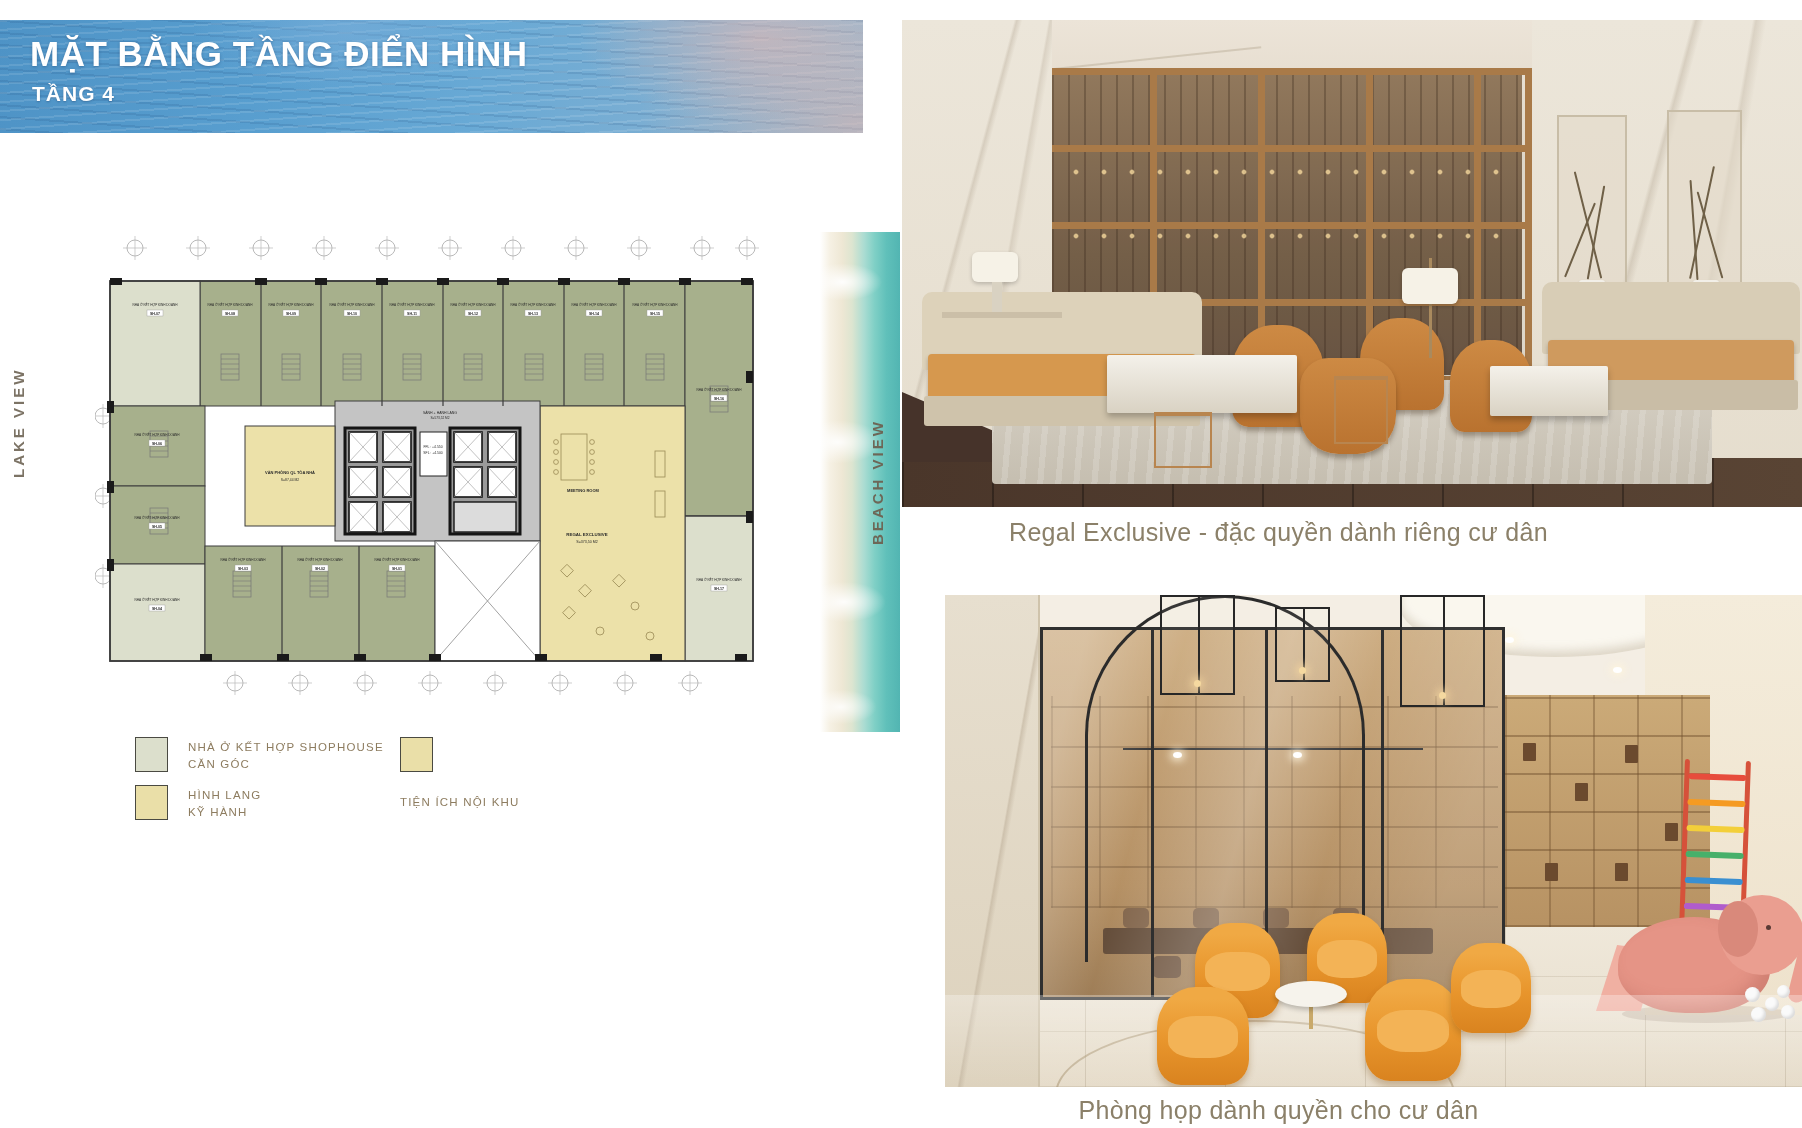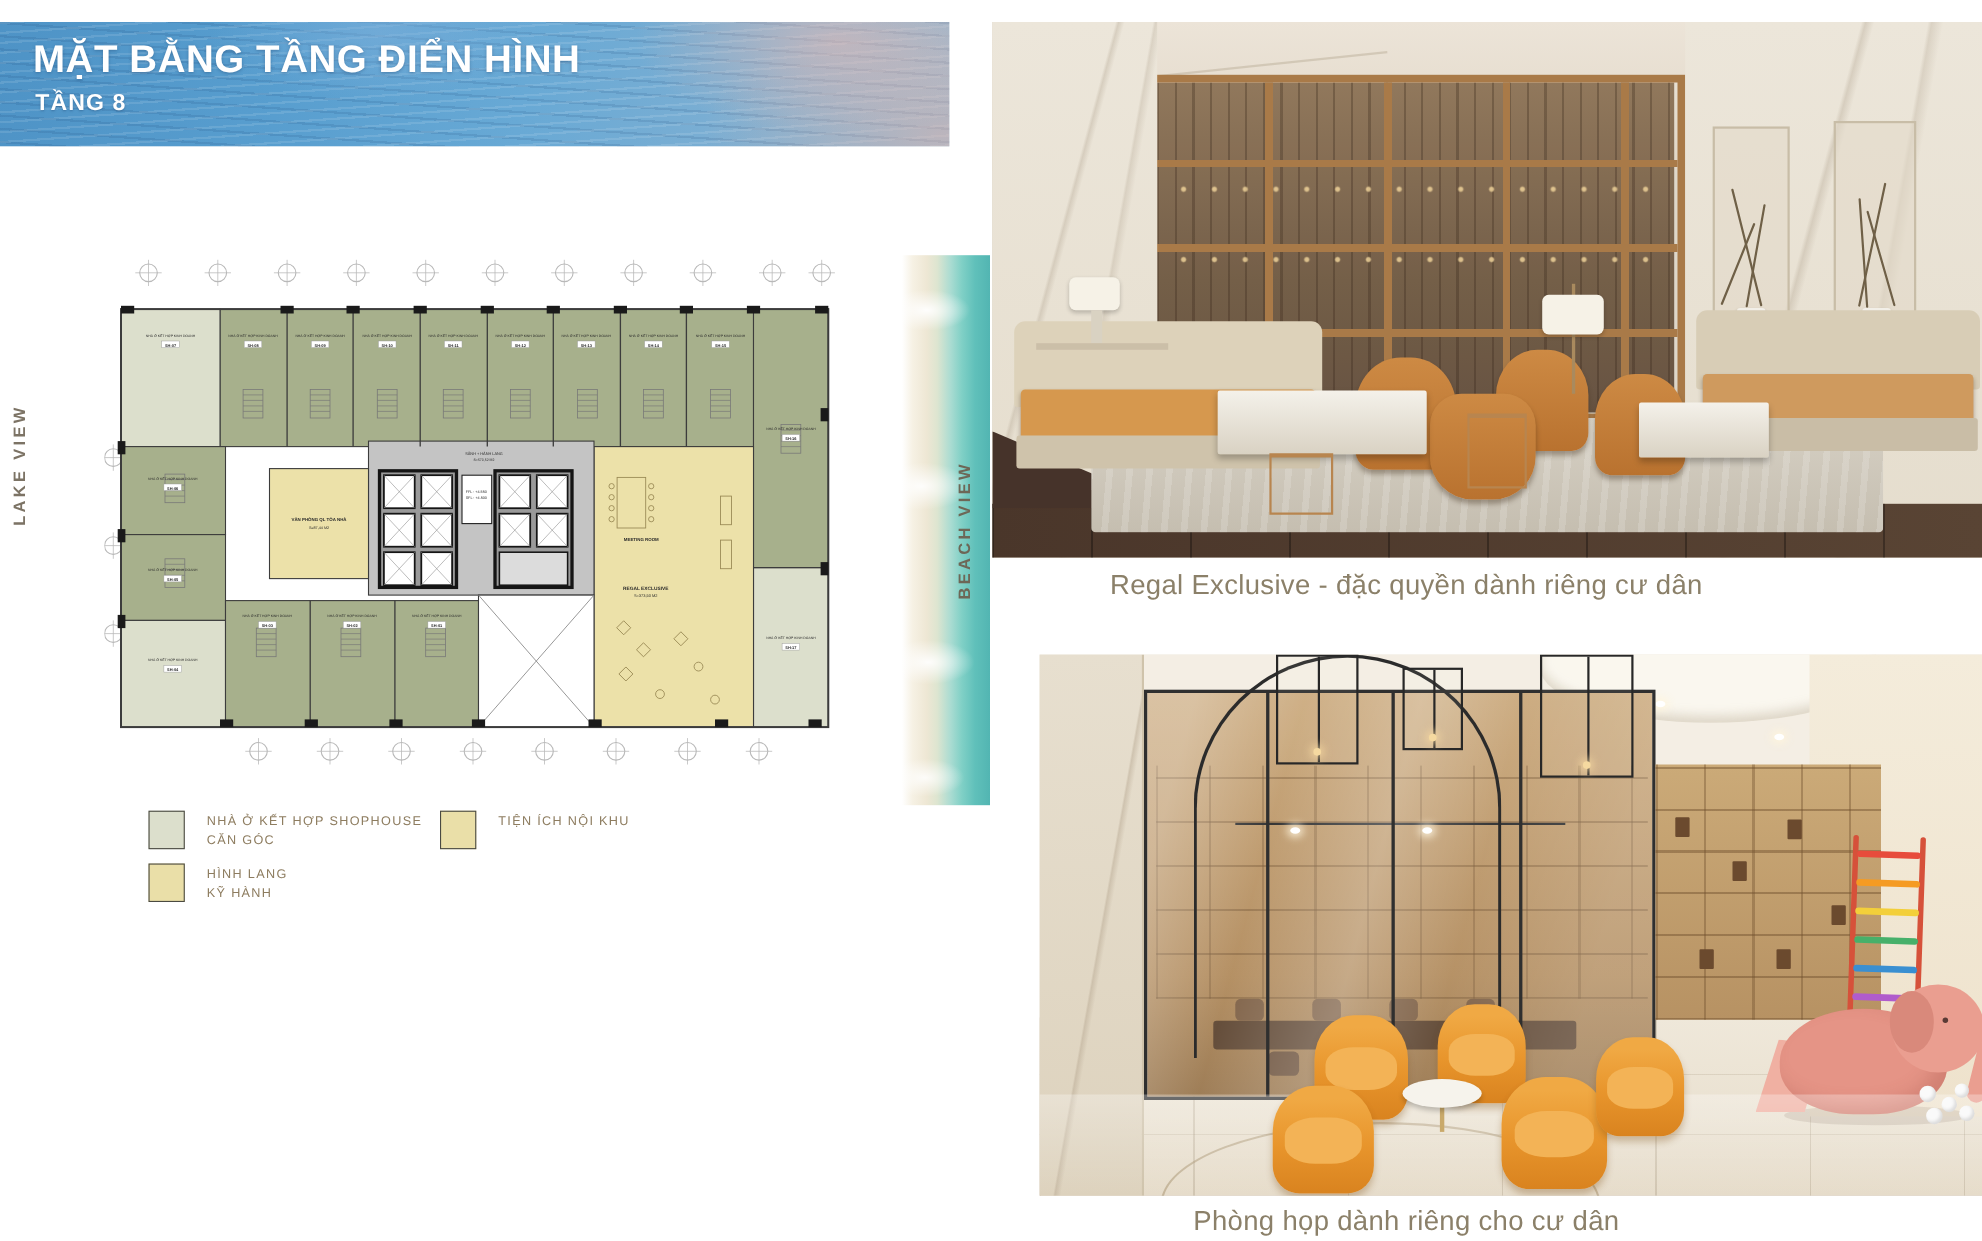--- a/index.html
+++ b/index.html
@@ -41,21 +41,21 @@
   .floorplan { position:absolute; left:95px; top:236px; width:665px; height:460px; }
 
   
   .legend-item { position:absolute; display:flex; gap:20px; }
   .legend-swatch { width:33px; height:35px; border:1.5px solid #4a4a42; flex:none; }
   .sw-corner { background:#dcdfcc; }
   .sw-yellow { background:#eadfa8; }
   .legend-text { font-size:11.5px; letter-spacing:1.2px; color:#8d7c5f; line-height:17px; padding-top:2px; }
   .li-1 { left:135px; top:737px; }
   .li-2 { left:135px; top:785px; }
-  .li-3 { left:400px; top:737px; }
+  .li-3 { left:400px; top:737px;flex-direction:column; }
 
   
   figure { position:absolute; overflow:hidden; }
   .photo1 { left:902px; top:20px; width:900px; height:487px; background:#ddd5c8; }
   .photo2 { left:945px; top:595px; width:857px; height:492px; background:#efe9e0; }
   .caption { position:absolute; left:755px; width:1047px; text-align:center;
              font-size:25px; color:#8b8069; letter-spacing:.3px; }
   .cap1 { top:518px; } .cap2 { top:1096px; }
   .ab { position:absolute; }
 
@@ -168,21 +168,21 @@
   .p2-sheen { left:0; top:400px; width:857px; height:92px;
       background:linear-gradient(180deg, rgba(255,255,255,.30), rgba(255,255,255,0)); }
 </style>
 </head>
 <body>
 
 <div class="page">
 
   <header class="banner">
     <h1>MẶT BẰNG TẦNG ĐIỂN HÌNH</h1>
-    <div class="sub">TẦNG 8</div>
+    <div class="sub">TẦNG 4</div>
   </header>
 
   <div class="vlabel lake-label">LAKE VIEW</div>
 
   <svg class="floorplan" viewBox="0 0 665 460">
     <defs>
       <g id="st">
         <rect x="0" y="0" width="18" height="26" fill="none" stroke="#777" stroke-width="0.7"></rect>
         <line x1="0" y1="5" x2="18" y2="5" stroke="#777" stroke-width="0.6"></line>
         <line x1="0" y1="10" x2="18" y2="10" stroke="#777" stroke-width="0.6"></line>
@@ -574,15 +574,15 @@
         <div class="cushion"></div>
       </div>
     <div class="p2-table-leg" style="left:364px;top:400px;height:34px;"></div>
     <div class="p2-table-top" style="left:330px;top:386px;width:72px;height:26px;"></div>
     <div class="ball" style="left:800px;top:392px;width:15px;height:15px;"></div>
     <div class="ball" style="left:820px;top:402px;width:14px;height:14px;"></div>
     <div class="ball" style="left:806px;top:412px;width:15px;height:15px;"></div>
     <div class="ball" style="left:832px;top:390px;width:13px;height:13px;"></div>
     <div class="ball" style="left:836px;top:410px;width:14px;height:14px;"></div>
   </figure>
-  <div class="caption cap2">Phòng họp dành riêng cho cư dân</div>
+  <div class="caption cap2">Phòng họp dành quyền cho cư dân</div>
 
 </div>
 
 </body></html>

